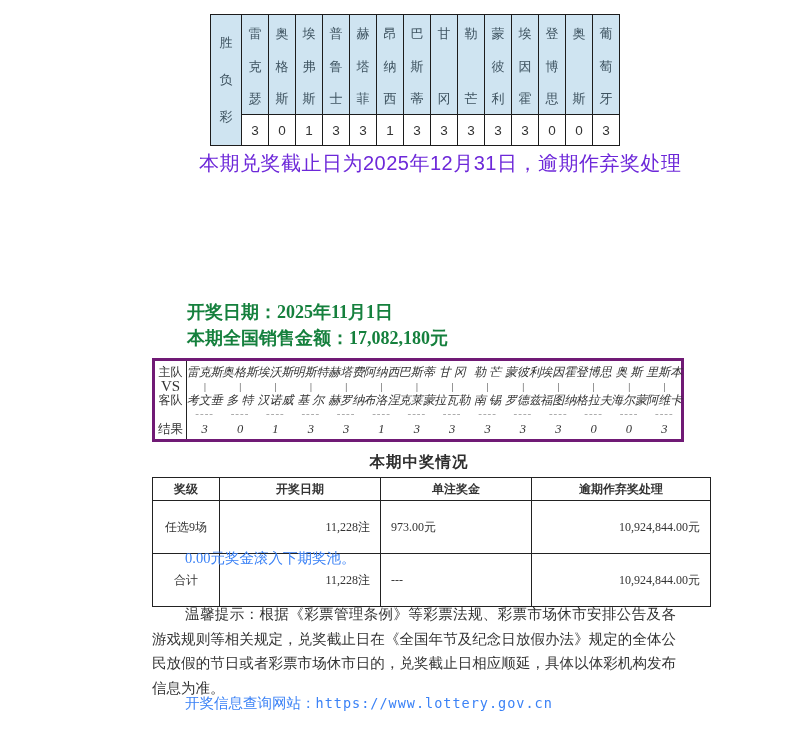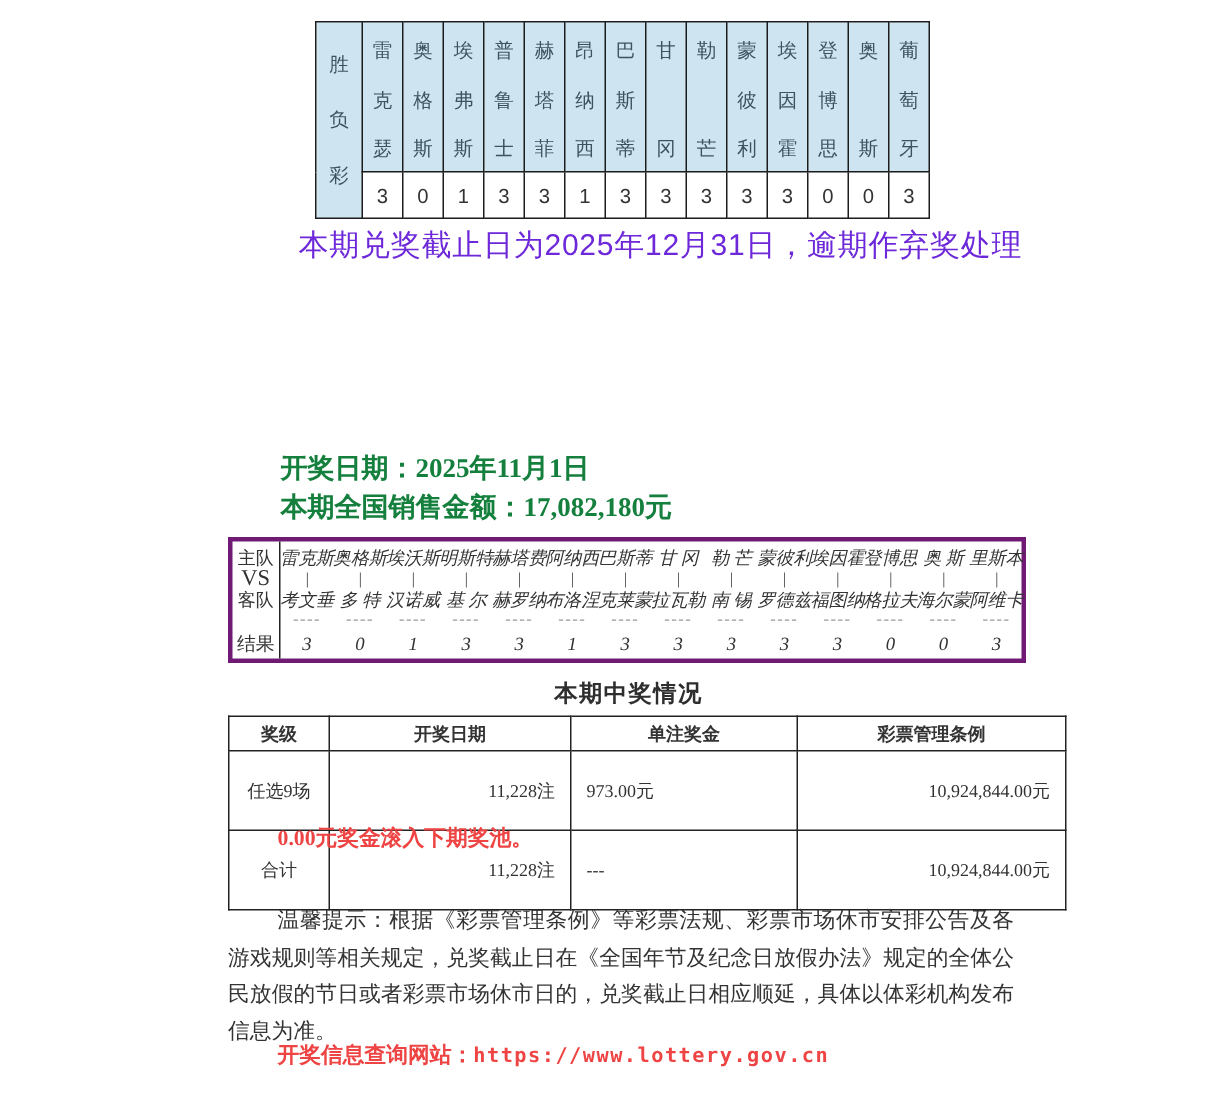--- a/index.html
+++ b/index.html
@@ -64,21 +64,21 @@
   .prize-table{position:absolute;left:152px;top:477px;border-collapse:collapse;
     font-size:12px;color:#333;}
   .prize-table td{border:1px solid #222;height:22px;padding:15px 10px;white-space:nowrap;}
   .prize-table .hdr td{text-align:center;font-weight:600;padding:0 4px;}
   .pc-level{width:58px;text-align:center;padding:0 4px !important;}
   .pc-count{width:140px;text-align:right;}
   .pc-single{width:130px;text-align:left;}
   .pc-total{width:158px;text-align:right;}
 
   
-  .note{position:absolute;left:152px;font-size:14.5px;color:#ef4444;white-space:nowrap;font-weight:bold;}
+  .note{position:absolute;left:152px;font-size:14.5px;color:#3b82f6;white-space:nowrap;}
   .note-rollover{top:549px;padding-left:33px;}
   .note-deadline{top:576px;padding-left:33px;}
   .note-tips{position:absolute;left:152px;top:602px;width:524px;font-size:14.5px;color:#333;
     line-height:24.6px;text-indent:33px;text-align:justify;white-space:normal;}
   .note-website{top:694px;padding-left:33px;}
   .website-url{font-family:"DejaVu Sans Mono","Liberation Mono",monospace;font-size:13.5px;letter-spacing:1px;}
 </style>
 </head>
 <body>
 
@@ -328,21 +328,21 @@
       </div>
   </div>
 
   <div class="prize-title">本期中奖情况</div>
   <table class="prize-table">
     <tbody id="prize-body">
         <tr class="hdr">
           <td class="pc-level">奖级</td>
           <td class="pc-count">开奖日期</td>
           <td class="pc-single">单注奖金</td>
-          <td class="pc-total">彩票管理条例</td>
+          <td class="pc-total">逾期作弃奖处理</td>
         </tr>
         <tr>
           <td class="pc-level">任选9场</td>
           <td class="pc-count">11,228注</td>
           <td class="pc-single">973.00元</td>
           <td class="pc-total">10,924,844.00元</td>
         </tr>
         <tr>
           <td class="pc-level">合计</td>
           <td class="pc-count">11,228注</td>

